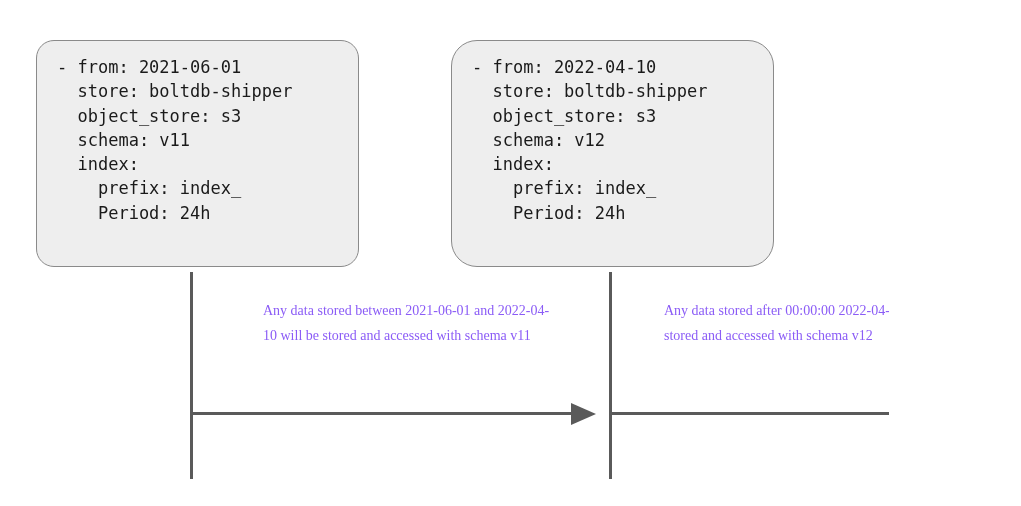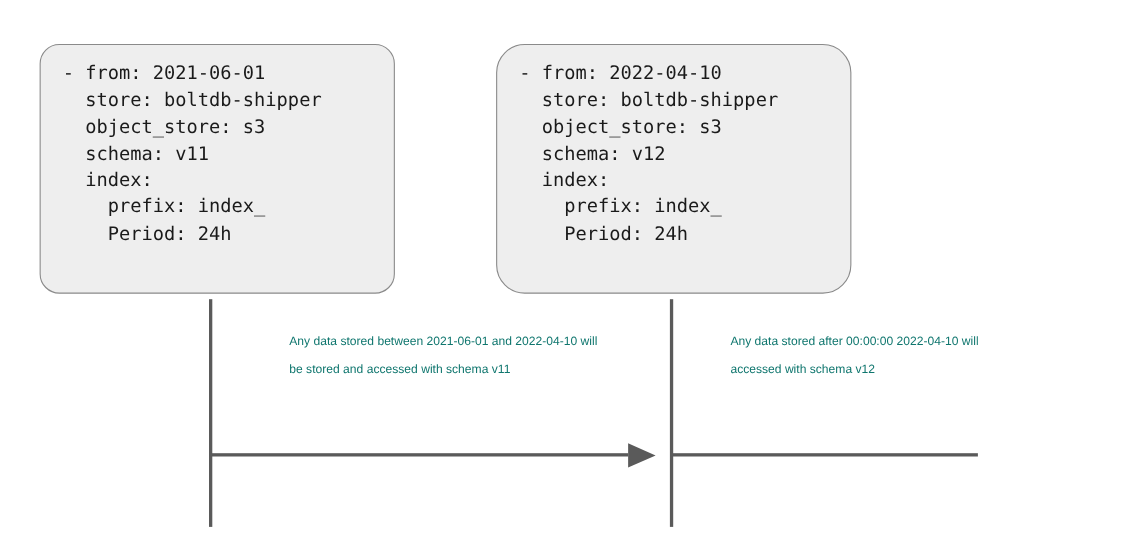--- a/index.html
+++ b/index.html
@@ -88,24 +88,24 @@
     border-bottom: 11px solid transparent;
     border-left: 25px solid #5a5a5a;
   }
   #arrow-mid  { left: 571px; top: 402.5px; }
   #arrow-end  { left: 970px; top: 402.5px; }
 
   
   .annotation {
     position: absolute;
     margin: 0;
-    font-family: Liberation Sans, sans-serif;
-    font-size: 11px;
+    font-family: Liberation Serif, serif;
+    font-size: 14px;
     line-height: 24.6px;
-    color: #0f766e;
+    color: #8b5cf6;
     white-space: pre-line;
   }
   #annotation-left  { left: 263px; top: 299px; width: 290px; }
   #annotation-right { left: 664px; top: 299px; width: 300px; }
 </style>
 </head>
 <body>
 
 <div id="canvas">
 

